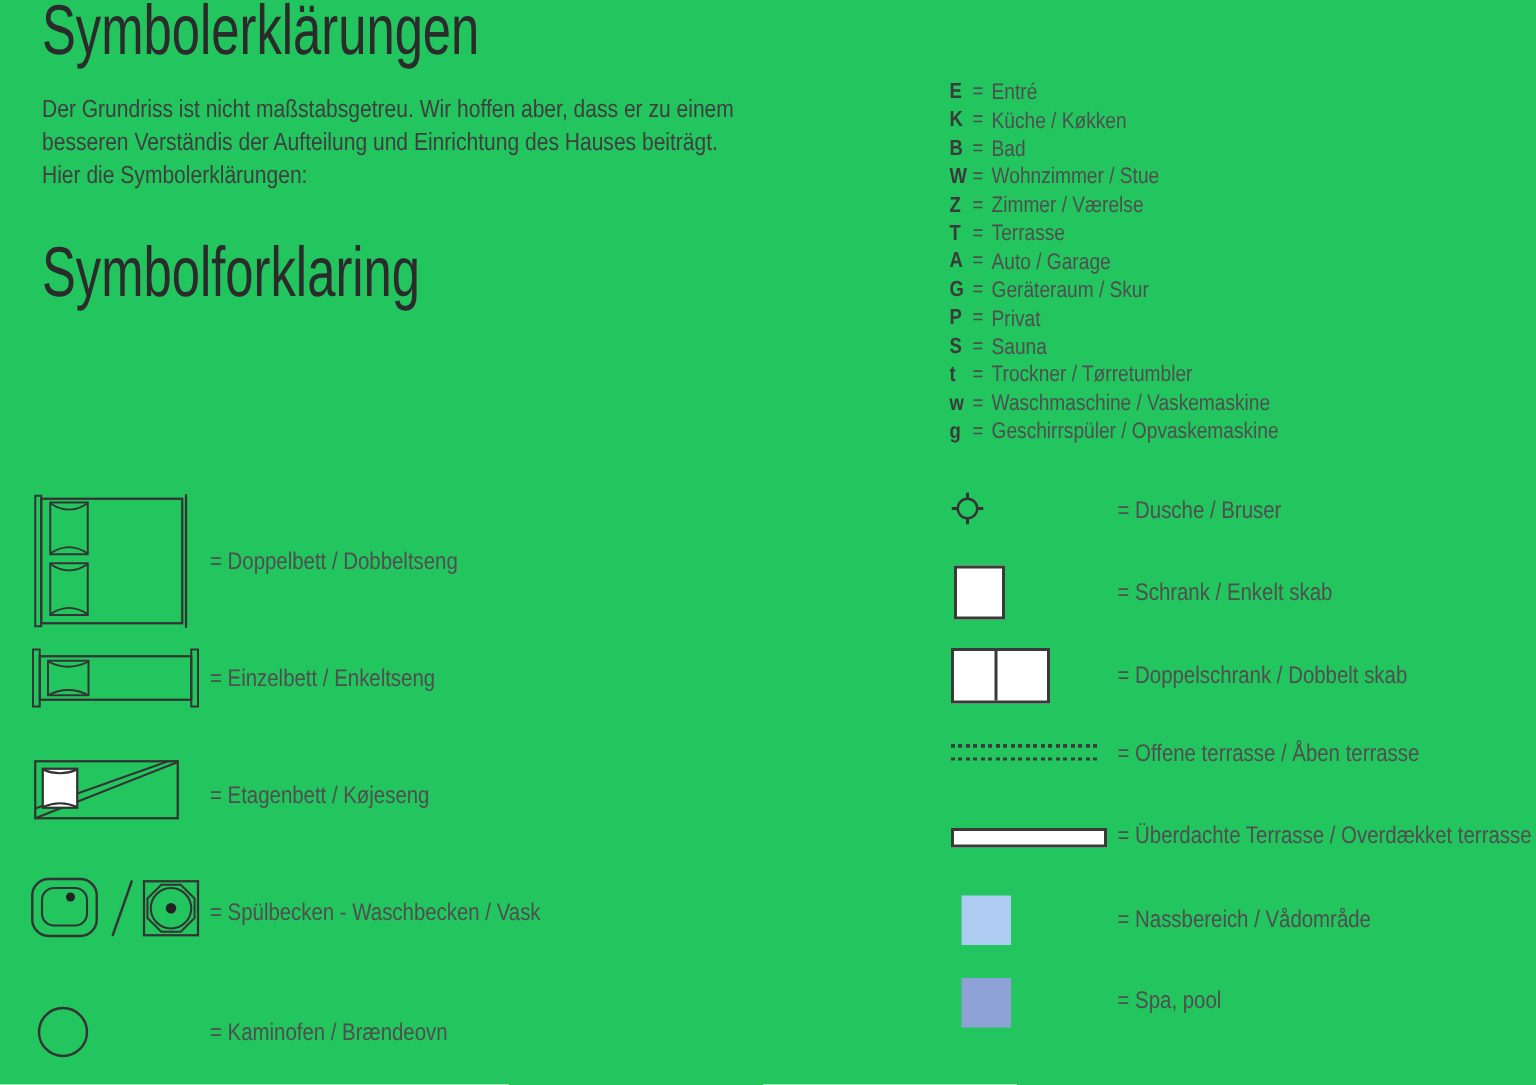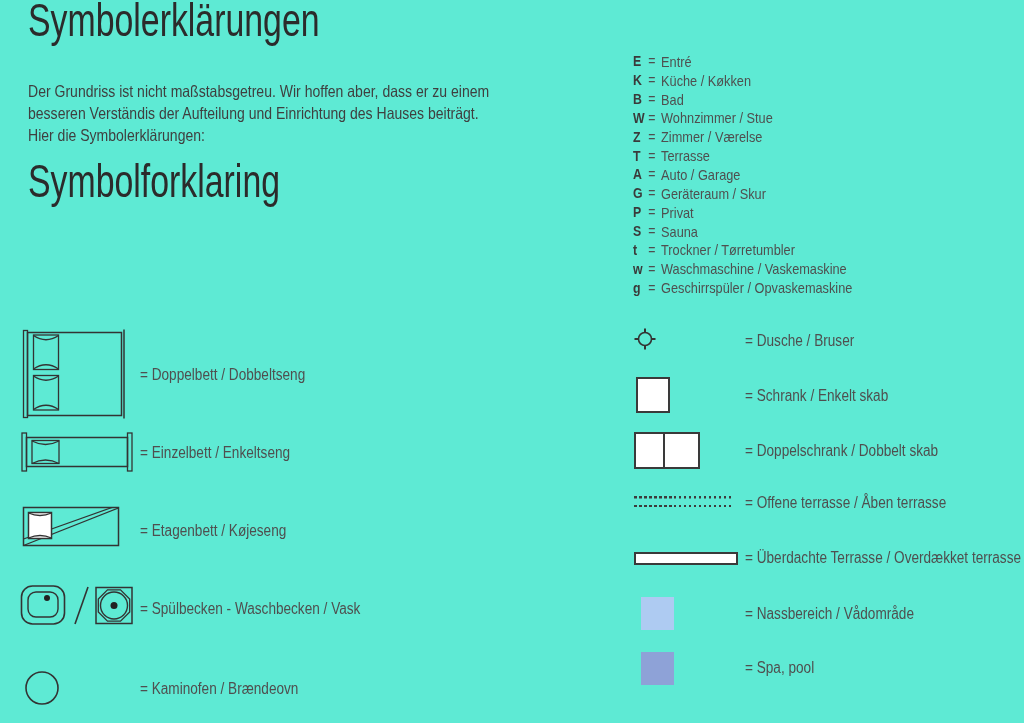--- a/index.html
+++ b/index.html
@@ -1,23 +1,23 @@
 <!DOCTYPE html>
 <html><head>
 <meta charset="utf-8">
 <style>
   html,body{margin:0;padding:0;background:#fff;}
   body{width:1024px;height:723px;overflow:hidden;
        font-family:"Liberation Sans", sans-serif;color:#3f3f3f;}
-  #canvas{position:relative;width:1024px;height:723px;background:#5eead4;}
+  #canvas{position:relative;width:1024px;height:723px;background:#22c55e;}
   .abs{position:absolute;}
   .cond{transform:scaleX(0.85);transform-origin:0 0;white-space:nowrap;}
   .heading{font-size:47px;line-height:1.08;color:#2b2b2b;letter-spacing:0;
            transform:scaleX(0.72);transform-origin:0 0;white-space:nowrap;font-weight:500;}
-  .para{font-size:16.5px;line-height:22px;color:#3f3f3f;margin-top:18px;}
+  .para{font-size:16.5px;line-height:22px;color:#3f3f3f;}
   .para .pline{white-space:nowrap;}
   .label{font-size:16px;color:#4f4f4f;}
   
   .letters{left:633px;top:52px;}
   .lrow{display:flex;height:18.85px;align-items:center;
         transform:scaleX(0.85);transform-origin:0 0;white-space:nowrap;}
   .lt{width:18px;font-weight:bold;font-size:14.5px;color:#3a3a3a;}
   .leq{width:15px;font-size:14.5px;color:#4f4f4f;}
   .lm{font-size:15px;color:#4f4f4f;}
   

